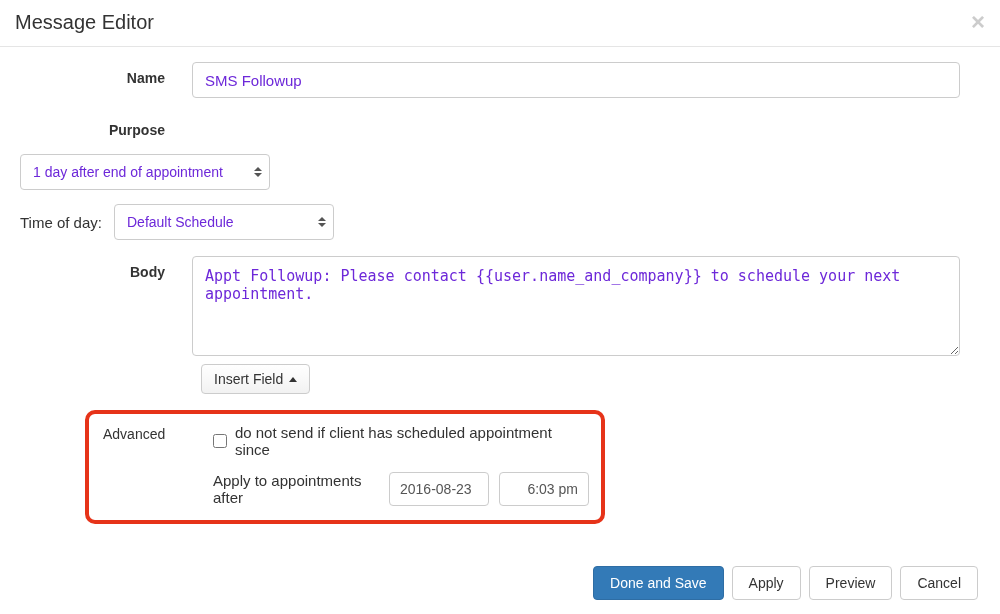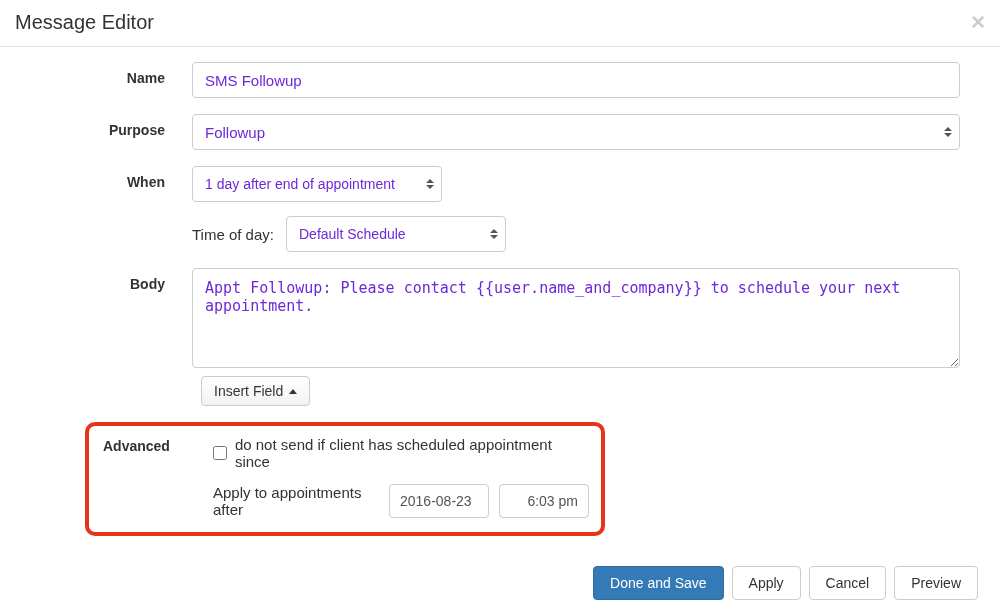--- a/index.html
+++ b/index.html
@@ -154,21 +154,21 @@
     }
     .advanced-box {
       border: 4px solid #e63319;
       border-radius: 10px;
       padding: 10px 12px 14px;
       display: flex;
     }
     .advanced-label {
       width: 100px;
       text-align: left;
-      font-weight: bold;
+      font-weight: normal;
       padding-top: 2px;
       color: #333;
       padding-left: 2px;
     }
     .advanced-content {
       flex: 1;
     }
     .checkbox-row {
       display: flex;
       align-items: center;
@@ -241,35 +241,23 @@
 
   <div class="form-row">
     <div class="form-label">Name</div>
     <div class="form-control-wrap">
       <input type="text" class="form-control" value="SMS Followup" style="">
     </div>
   </div>
 
   <div class="form-row">
     <div class="form-label">Purpose</div>
-    <div class="form-control-wrap">
-      <div class="select-wrapper" style="width:100%">
-        <select class="form-control select-control">
-          <option>Followup</option>
-        </select>
-        <div class="select-arrows">
-          <span class="arrow-up"></span>
-          <span class="arrow-down"></span>
-        </div>
-      </div>
-    </div>
   </div>
 
   <div class="form-row">
-    <div class="form-label">When</div>
     <div class="form-control-wrap">
       <div class="select-wrapper when-select">
         <select class="form-control select-control" style="font-size:14px">
           <option>1 day after end of appointment</option>
         </select>
         <div class="select-arrows">
           <span class="arrow-up"></span>
           <span class="arrow-down"></span>
         </div>
       </div>
@@ -314,15 +302,15 @@
         </div>
       </div>
     </div>
   </div>
 
 </div>
 
 <div class="modal-footer">
   <button class="btn btn-primary">Done and Save</button>
   <button class="btn">Apply</button>
+  <button class="btn">Preview</button>
   <button class="btn">Cancel</button>
-  <button class="btn">Preview</button>
 </div>
 
 </body></html>

